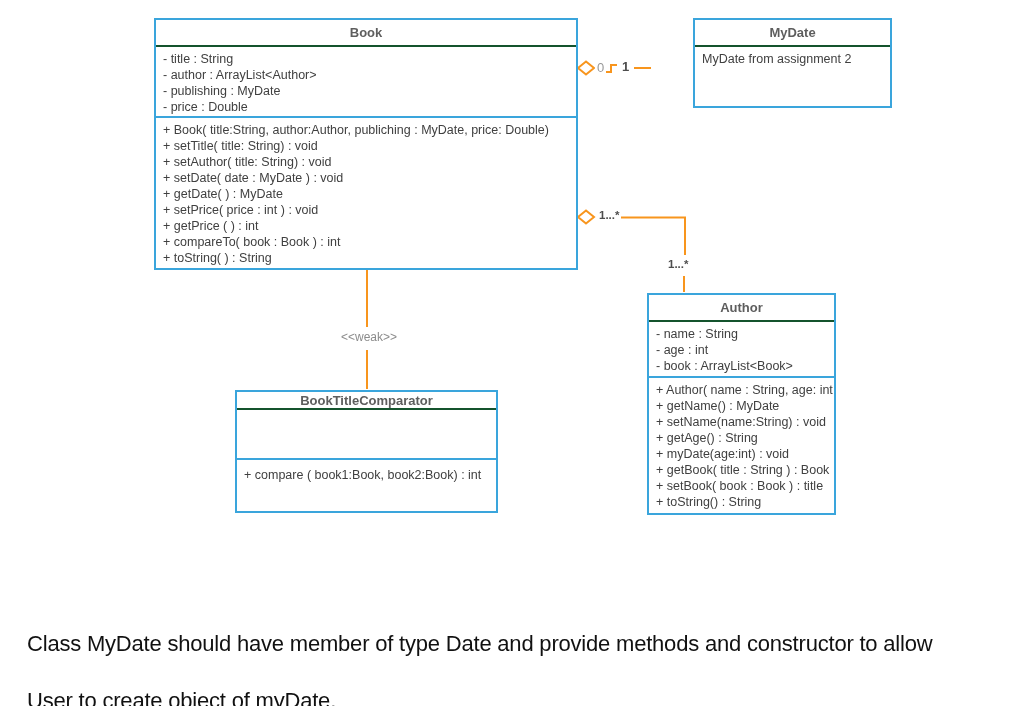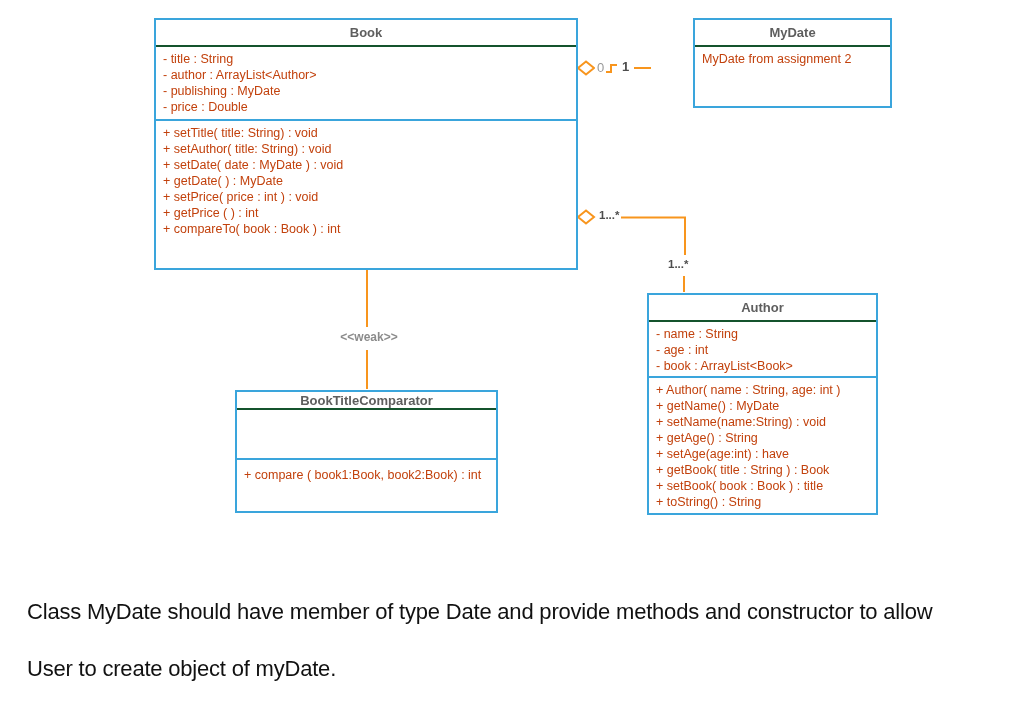--- a/index.html
+++ b/index.html
@@ -11,35 +11,35 @@
     position:absolute;border:2px solid #3aa5dc;background:#ffffff;
     box-sizing:border-box;display:flex;flex-direction:column;
   }
   .uml-title{
     flex:0 0 auto;display:flex;align-items:center;justify-content:center;
     font-size:13px;font-weight:bold;color:#5e5e5e;
     border-bottom:2px solid #14532d;box-sizing:border-box;
   }
   .uml-section{
     box-sizing:border-box;padding:4px 7px 11px 7px;
-    font-size:12.5px;color:#c2410c;line-height:16px;
+    font-size:12.5px;color:#404040;line-height:16px;
     border-bottom:2px solid #3aa5dc;overflow:hidden;
   }
   .uml-section:last-child{border-bottom:none;flex:1 1 auto;}
   .uml-line{white-space:nowrap;}
   #connector-layer{position:absolute;left:0;top:0;pointer-events:none;}
   .conn-label{
     position:absolute;font-size:12px;color:#4d4d4d;font-weight:bold;
     white-space:nowrap;background:#ffffff;padding:0 2px;
   }
   .conn-label.light{color:#9a9a9a;font-weight:normal;font-size:13px;}
-  .conn-label.stereo{color:#8b8b8b;font-weight:bold;}
+  .conn-label.stereo{color:#8b8b8b;font-weight:normal;}
   .caption-line{
     position:absolute;left:27px;font-size:22px;line-height:28px;
-    color:#111111;letter-spacing:-0.2px;white-space:nowrap;
+    color:#111111;letter-spacing:-0.2px;white-space:nowrap;margin-top:32px;
   }
 </style>
 </head>
 <body>
 
 <div id="canvas">
 
   <svg id="connector-layer" width="1024" height="706" viewBox="0 0 1024 706">
 
     <polygon points="578,68 586,61.5 594,68 586,74.5" fill="#ffffff" stroke="#f8951d" stroke-width="2"></polygon>
@@ -56,50 +56,52 @@
 
   <div class="uml-box" style="left:154px;top:18px;width:424px;height:252px;">
     <div class="uml-title" style="height:27px;">Book</div>
     <div class="uml-section" style="height:74px;">
       <div class="uml-line">- title : String</div>
       <div class="uml-line">- author : ArrayList&lt;Author&gt;</div>
       <div class="uml-line">- publishing : MyDate</div>
       <div class="uml-line">- price : Double</div>
     </div>
     <div class="uml-section">
+      <div class="uml-line">+ Book( title:String, author:Author, publiching : MyDate, price: Double)</div>
       <div class="uml-line">+ setTitle( title: String) : void</div>
       <div class="uml-line">+ setAuthor( title: String) : void</div>
       <div class="uml-line">+ setDate( date : MyDate ) : void</div>
       <div class="uml-line">+ getDate( ) : MyDate</div>
       <div class="uml-line">+ setPrice( price : int ) : void</div>
       <div class="uml-line">+ getPrice ( ) : int</div>
       <div class="uml-line">+ compareTo( book : Book ) : int</div>
+      <div class="uml-line">+ toString( ) : String</div>
     </div>
   </div>
 
   <div class="uml-box" style="left:651px;top:18px;width:199px;height:90px;margin-left:42px;">
     <div class="uml-title" style="height:27px;">MyDate</div>
     <div class="uml-section">
       <div class="uml-line">MyDate from assignment 2</div>
     </div>
   </div>
 
-  <div class="uml-box" style="left:647px;top:293px;width:231px;height:222px;">
+  <div class="uml-box" style="left:647px;top:293px;width:189px;height:222px;">
     <div class="uml-title" style="height:27px;">Author</div>
     <div class="uml-section" style="height:58px;">
       <div class="uml-line">- name : String</div>
       <div class="uml-line">- age : int</div>
       <div class="uml-line">- book : ArrayList&lt;Book&gt;</div>
     </div>
     <div class="uml-section">
       <div class="uml-line">+ Author( name : String, age: int )</div>
       <div class="uml-line">+ getName() : MyDate</div>
       <div class="uml-line">+ setName(name:String) : void</div>
       <div class="uml-line">+ getAge() : String</div>
-      <div class="uml-line">+ setAge(age:int) : have</div>
+      <div class="uml-line">+ myDate(age:int) : void</div>
       <div class="uml-line">+ getBook( title : String ) : Book</div>
       <div class="uml-line">+ setBook( book : Book ) : title</div>
       <div class="uml-line">+ toString() : String</div>
     </div>
   </div>
 
   <div class="uml-box" style="left:235px;top:390px;width:263px;height:123px;">
     <div class="uml-title" style="height:18px;">BookTitleComparator</div>
     <div class="uml-section" style="height:50px;"></div>
     <div class="uml-section" style="padding-top:7px;border-radius:15px;">

